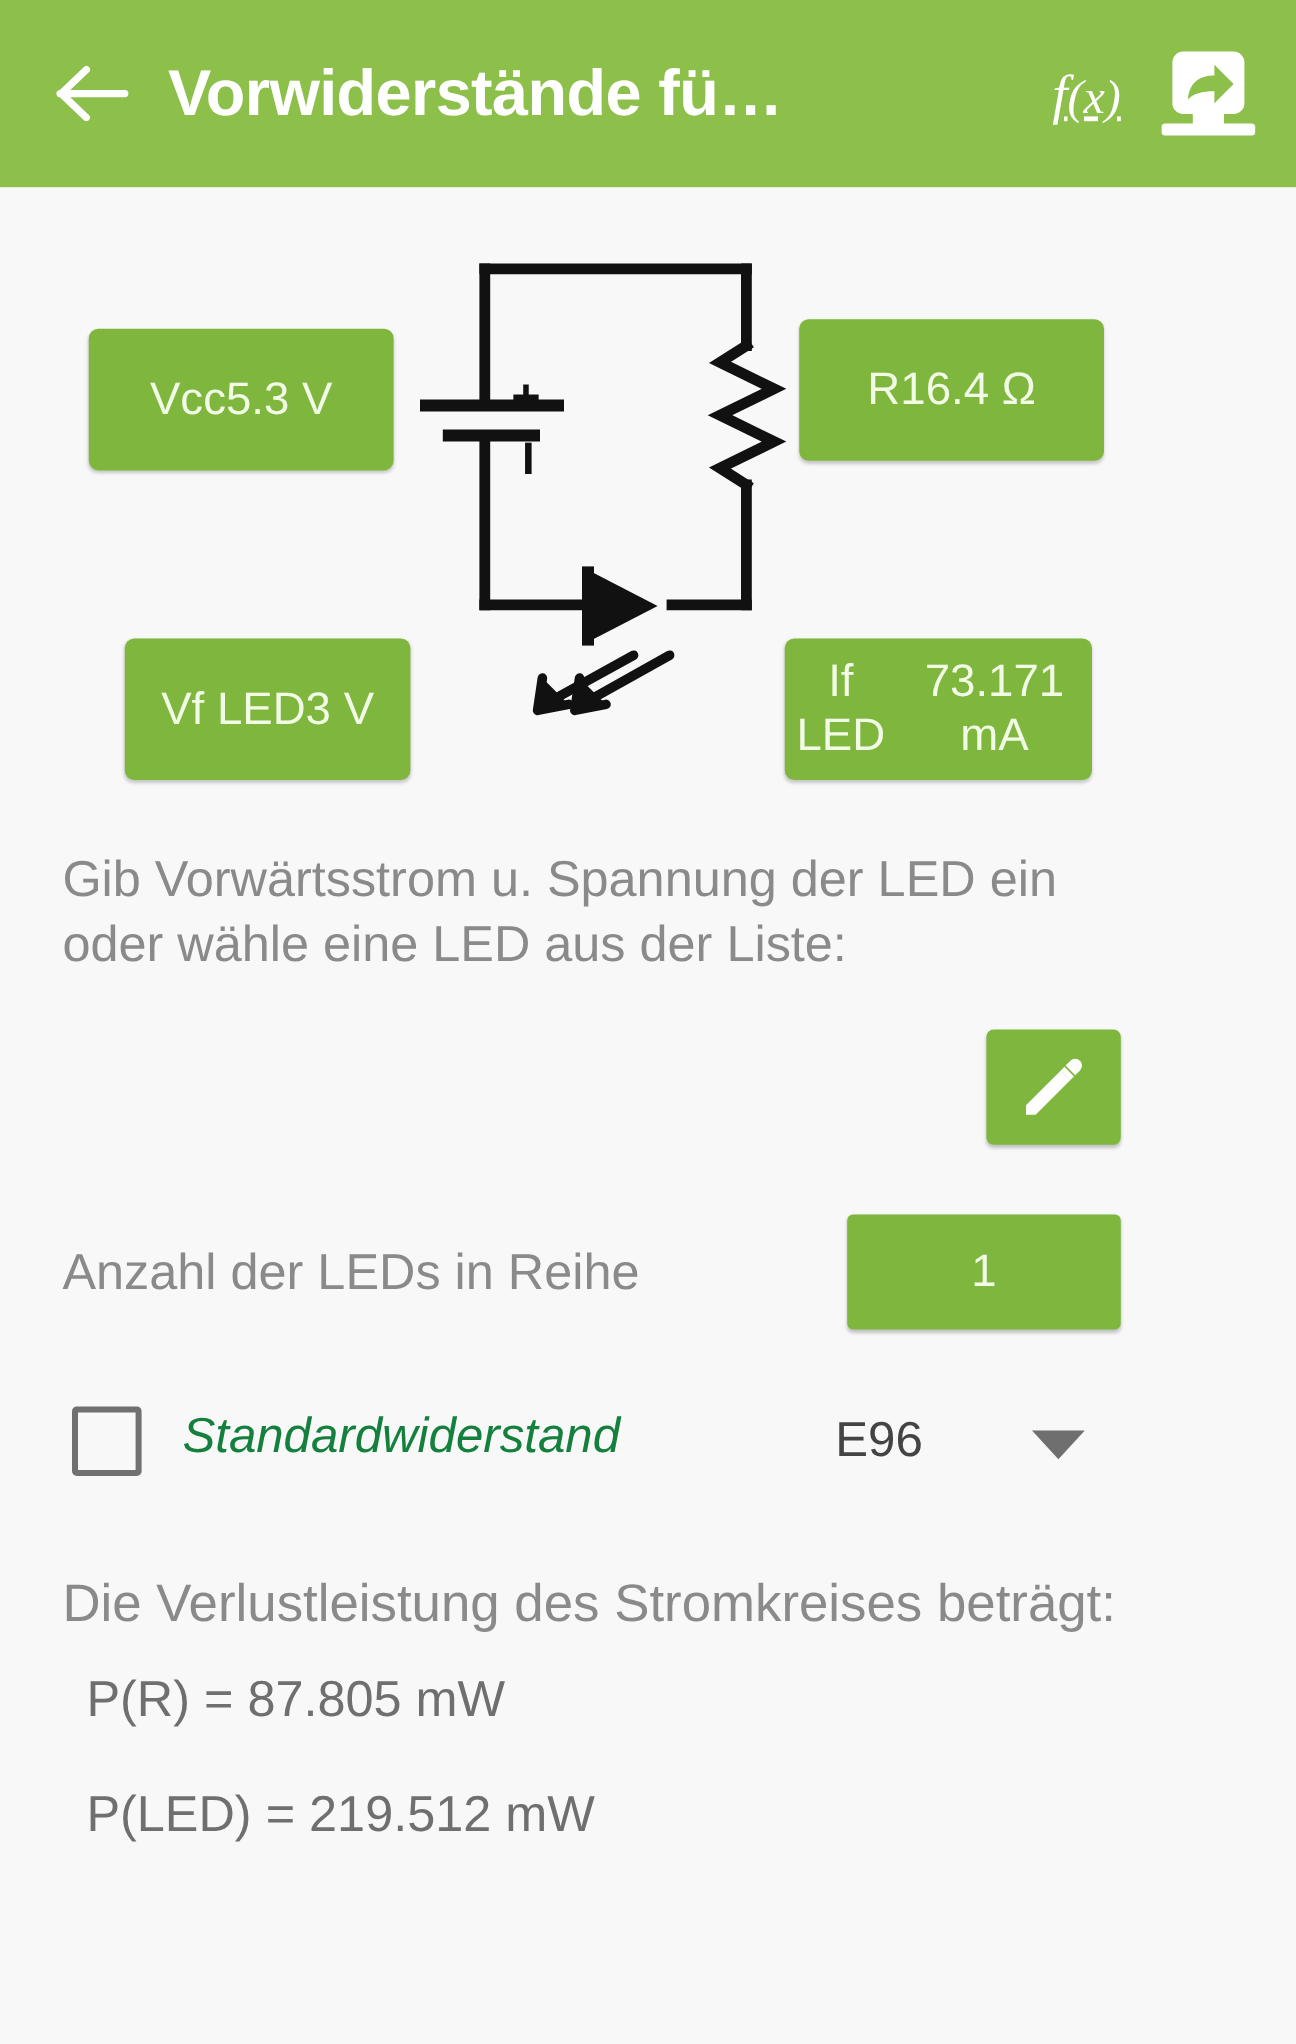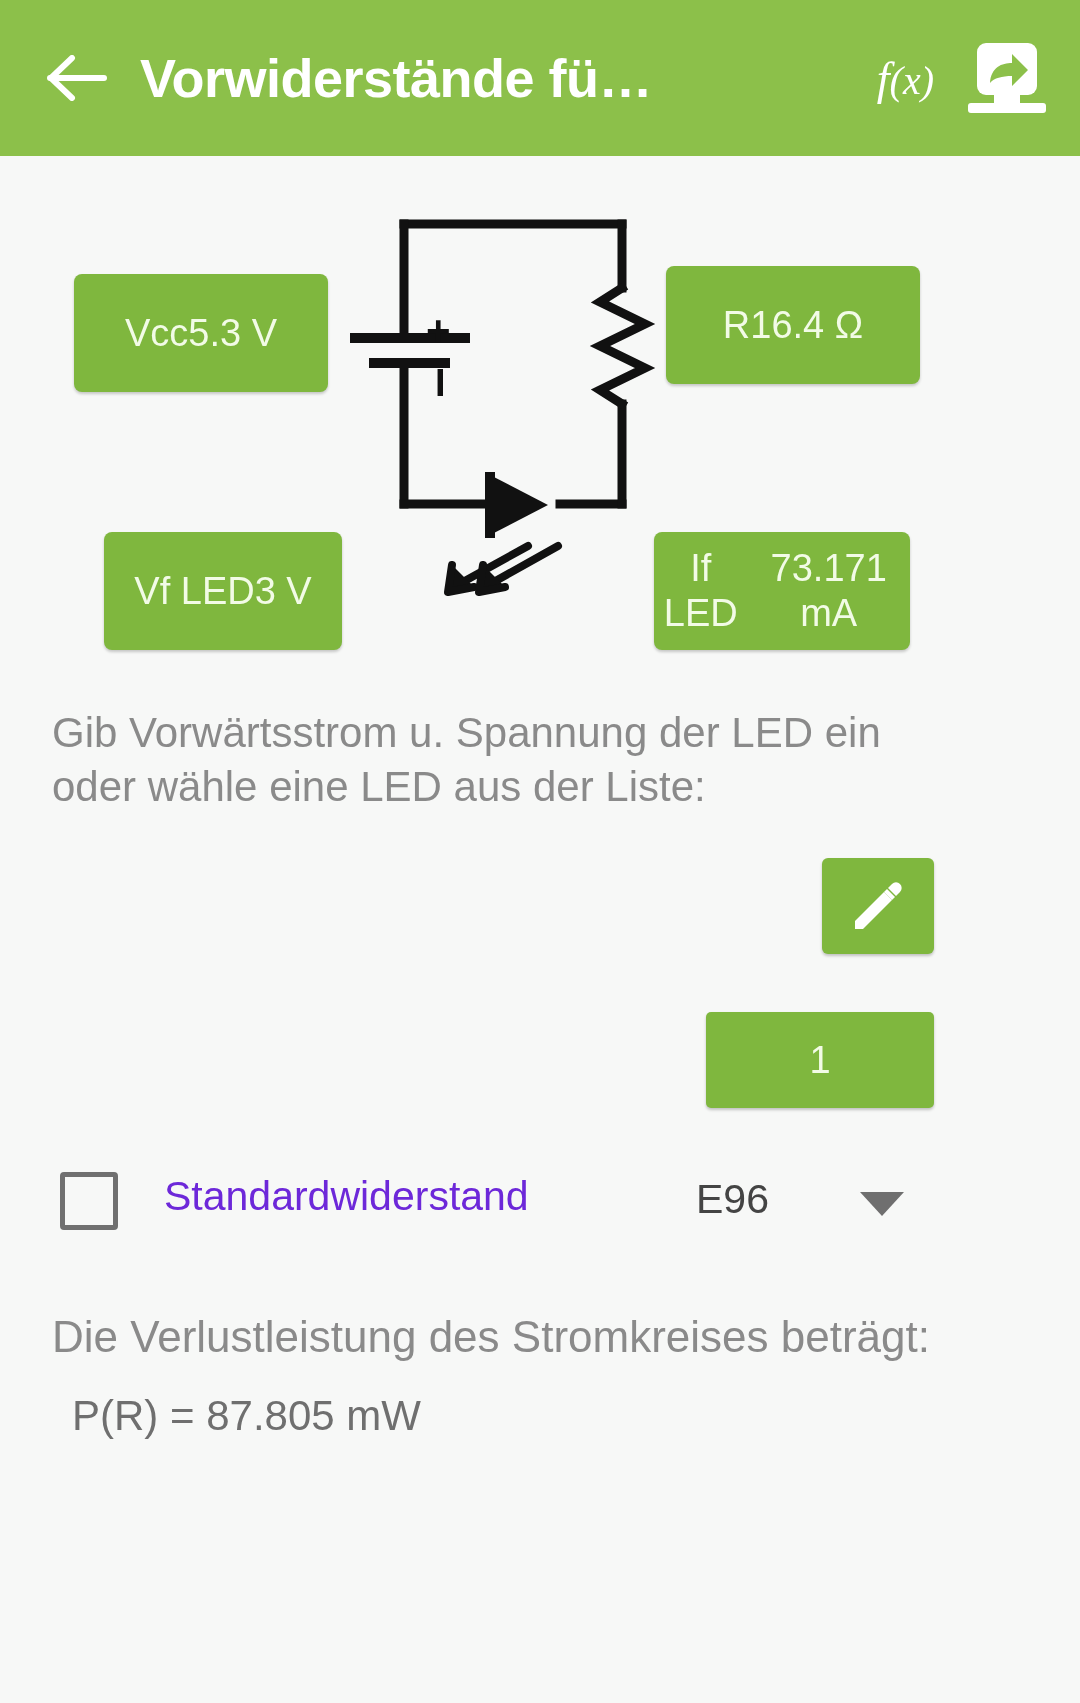--- a/index.html
+++ b/index.html
@@ -41,20 +41,21 @@
     white-space: nowrap;
     overflow: hidden;
   }
   .fx-btn {
     color: #ffffff;
     font-size: 46px;
     font-style: italic;
     font-family: "Liberation Serif", serif;
     padding: 0 26px;
     white-space: nowrap;
+    text-decoration: underline;
   }
   .fx-btn .fx-x { font-size: 40px; }
   .share-btn {
     width: 120px; height: 156px;
     display: flex; align-items: center; justify-content: center;
     padding-right: 26px;
   }
 
   
   .circuit-area {
@@ -144,23 +145,24 @@
   .checkbox {
     position: absolute;
     left: 60px; top: 12px;
     width: 58px; height: 58px;
     border: 5px solid #707070;
     border-radius: 4px;
     background: transparent;
   }
   .checkbox-label {
     position: absolute;
-    left: 164px; top: 13px;
-    color: #6d28d9;
+    left: 152px; top: 13px;
+    color: #15803d;
     font-size: 41px;
+    font-style: italic;
   }
   .series-value {
     position: absolute;
     left: 696px; top: 16px;
     color: #444444;
     font-size: 41px;
   }
   #series-caret { left: 860px; top: 32px; }
 
   .result-title {
@@ -279,25 +281,27 @@
   </div>
 
   <div class="pencil-btn">
     <svg width="62" height="62" viewBox="0 0 62 62">
       <path d="M8 46 L8 54 L16 54 L45 25 L37 17 Z" fill="#ffffff"></path>
       <path d="M41 13 L45 9 A4 4 0 0 1 53 17 L49 21 Z" fill="#ffffff"></path>
       <path d="M40 14 L48 22 L45 25 L37 17 Z" fill="#ffffff"></path>
     </svg>
   </div>
 
+  <div class="count-label">Anzahl der LEDs in Reihe</div>
   <div class="count-box">1</div>
 
   <div class="checkbox-row">
     <div class="checkbox"></div>
     <div class="checkbox-label">Standardwiderstand</div>
     <div class="series-value">E96</div>
     <div class="caret" id="series-caret"></div>
   </div>
 
   <div class="result-title">Die Verlustleistung des Stromkreises beträgt:</div>
   <div class="result-line" id="result-0">P(R) = 87.805 mW</div>
+  <div class="result-line" id="result-1">P(LED) = 219.512 mW</div>
 
 </div>
 
 </body></html>

